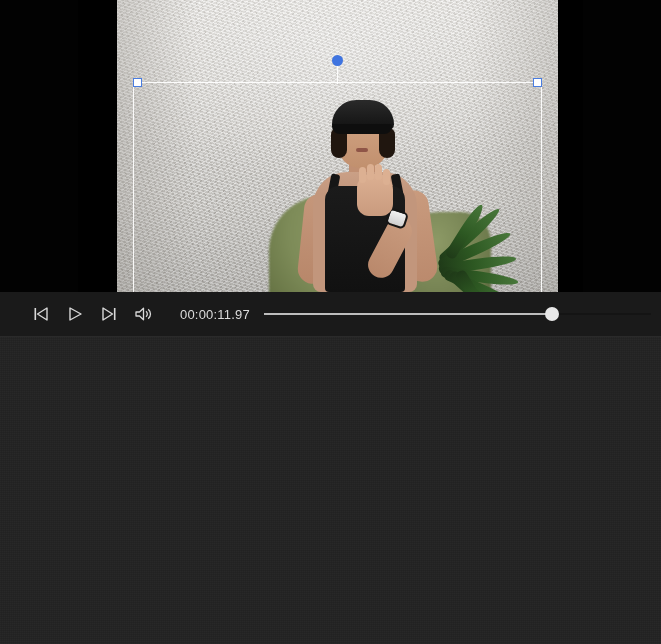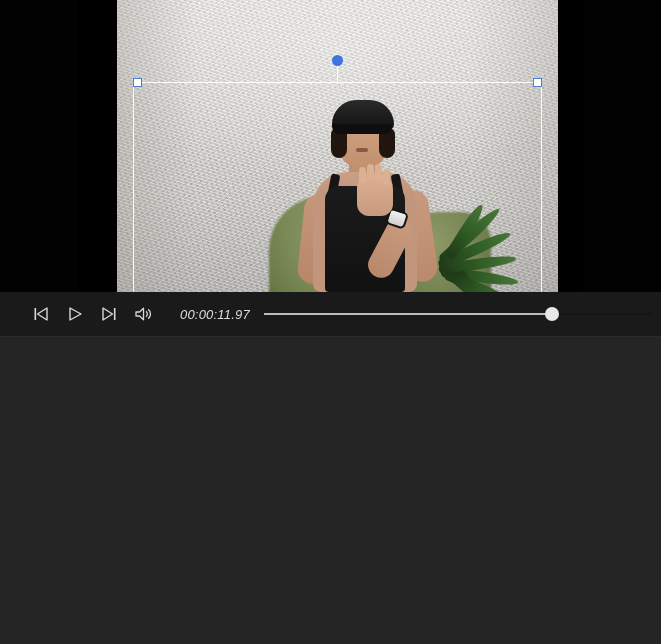--- a/index.html
+++ b/index.html
@@ -149,21 +149,21 @@
     display:flex; align-items:center;
   }
   .tbtn {
     width:34px; height:34px; display:flex; align-items:center; justify-content:center;
     cursor:pointer;
   }
   .tbtn svg { display:block; }
   .tbtn:first-child { margin-left:24px; }
   .time {
     color:#dcdcdc; font-size:13px; margin-left:20px; margin-right:14px;
-    letter-spacing:.2px; white-space:nowrap;font-style:italic;
+    letter-spacing:.2px; white-space:nowrap;
   }
   .timeline { position:relative; flex:1; height:20px; margin-right:10px; }
   .tl-track {
     position:absolute; left:0; top:9px; width:100%; height:2px; background:#141414;
   }
   .tl-fill {
     position:absolute; left:0; top:9px; width:74.5%; height:2px; background:#bdbdbd;
   }
   .tl-thumb {
     position:absolute; left:74.5%; top:3px; margin-left:-7px;

